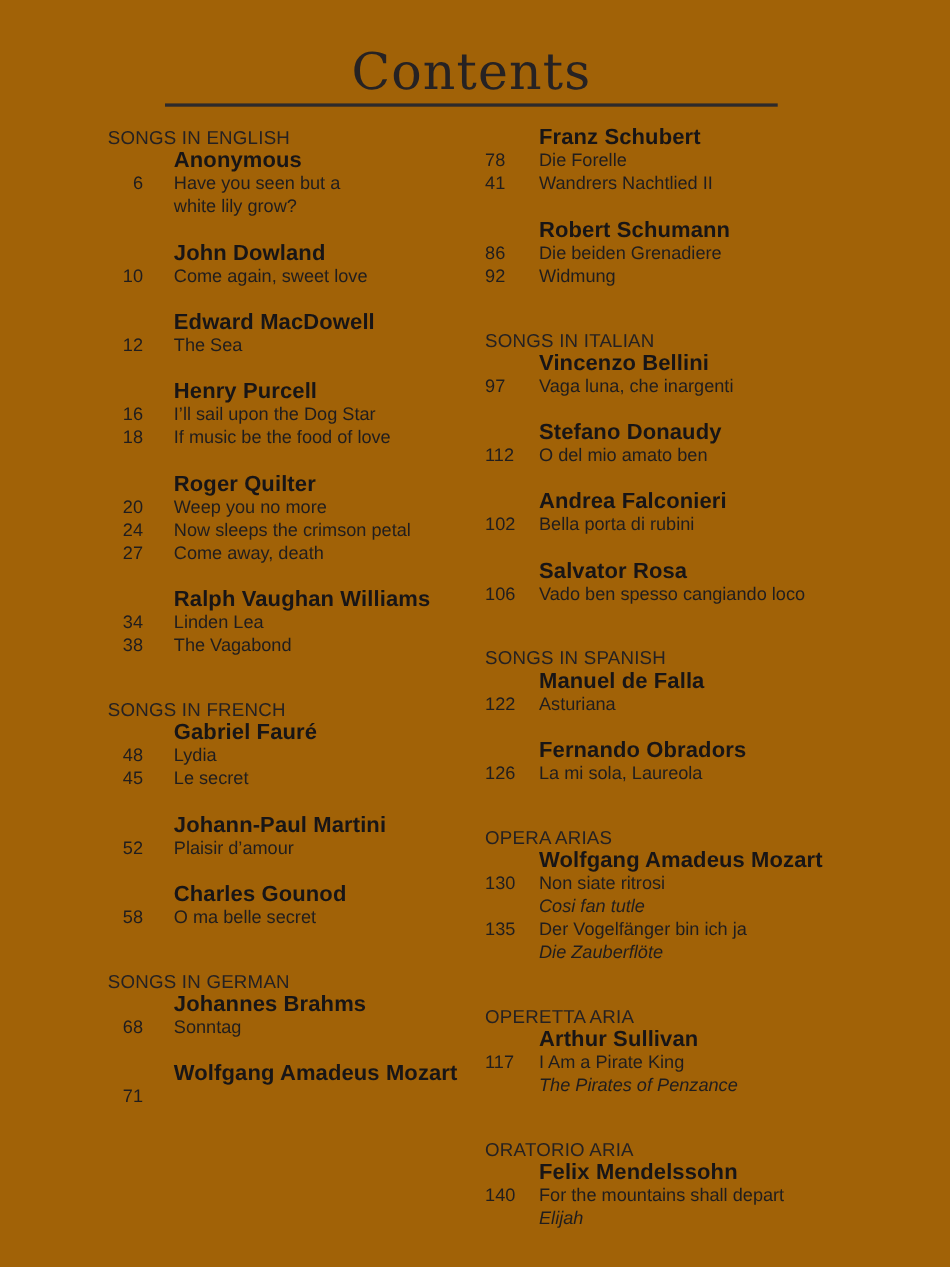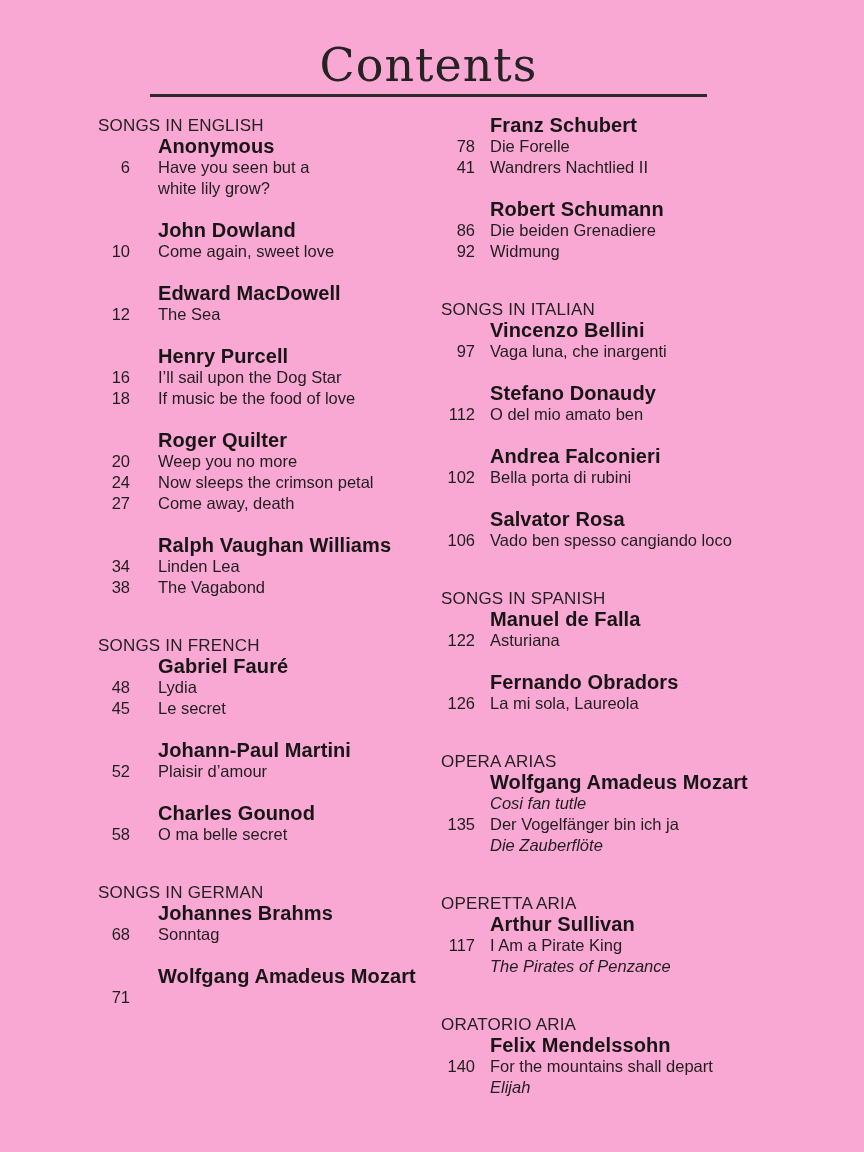--- a/index.html
+++ b/index.html
@@ -1,20 +1,20 @@
 <!DOCTYPE html>
 <html><head>
 <meta charset="utf-8">
 <style>
   html,body { margin:0; padding:0; background:#e8e8e8; }
   .page {
     position:relative;
     width:864px; height:1152px;
     margin:0 auto;
-    background:#f9a8d4;
+    background:#a16207;
     font-family:"Liberation Sans", sans-serif;
     color:#201d1e;
     overflow:hidden;
   }
   .title {
     position:absolute;
     top:38px; left:150px; width:557px;
     margin:0;
     text-align:center;
     font-family:"DejaVu Serif", serif;
@@ -45,21 +45,21 @@
   .section-heading + .group { margin-top:0; }
 
   .section-heading {
     font-size:17px;
     letter-spacing:0.2px;
     color:#252122;
   }
   .row { display:flex; align-items:baseline; }
   .num { flex:0 0 auto; color:#201d1e; }
   .col-left  .num { width:32px; text-align:right; margin-right:28px; }
-  .col-right .num { width:34px; text-align:right;  margin-right:15px; }
+  .col-right .num { width:34px; text-align:left;  margin-right:15px; }
   .txt { flex:1 1 auto; }
   .composer {
     font-weight:700;
     font-size:20px;
     letter-spacing:0.1px;
     color:#18米1516;
     color:#181516;
   }
   .source { font-style:italic; }
 </style>
@@ -311,20 +311,24 @@
         </div>
       </div>
       <div class="section">
         <div class="section-heading">OPERA ARIAS</div>
         <div class="group">
           <div class="row">
             <span class="num"></span>
             <span class="txt composer">Wolfgang Amadeus Mozart</span>
           </div>
           <div class="row">
+            <span class="num">130</span>
+            <span class="txt">Non siate ritrosi</span>
+          </div>
+          <div class="row">
             <span class="num"></span>
             <span class="txt source">Cosi fan tutle</span>
           </div>
           <div class="row">
             <span class="num">135</span>
             <span class="txt">Der Vogelfänger bin ich ja</span>
           </div>
           <div class="row">
             <span class="num"></span>
             <span class="txt source">Die Zauberflöte</span>

